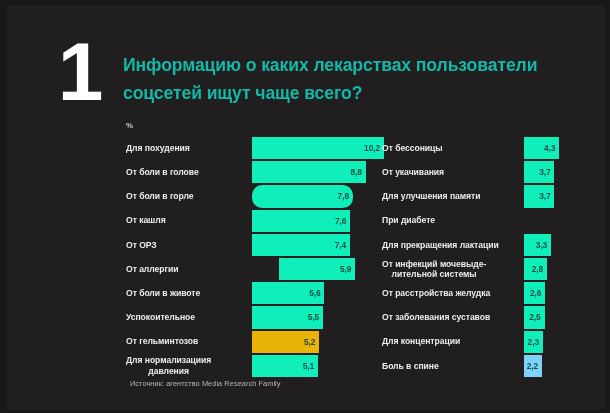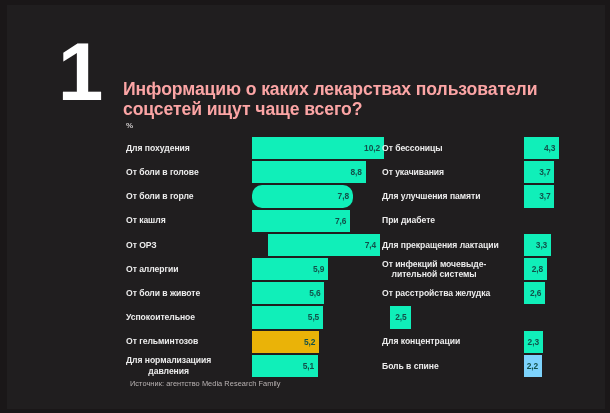--- a/index.html
+++ b/index.html
@@ -30,25 +30,24 @@
     color:#ffffff;
     letter-spacing:-3px;
     text-align:center;
     font-family:"Liberation Sans", sans-serif;
   }
   .title {
     position:absolute;
     left:116px; top:46px;
     width:460px;
     font-size:17.6px;
-    line-height:20px;
-    font-weight:bold;
-    color:#fca5a5;
+    line-height:28px;
+    font-weight:bold;
+    color:#14b8a6;
     letter-spacing:-0.1px;
-    margin-top:28px;
   }
   
   .pct {
     position:absolute;
     left:119px; top:116px;
     font-size:8px;
     color:#cfcbcb;
     font-weight:bold;
   }
   
@@ -149,26 +148,26 @@
         <div class="lbl">От кашля</div>
         <div class="bartrack">
           <div class="bar" style="width: 98.3529px; background: rgb(16, 239, 185);">
             <span class="val">7,6</span>
           </div>
         </div>
       </div>
       <div class="row" style="height: 24.2px;">
         <div class="lbl">От ОРЗ</div>
         <div class="bartrack">
-          <div class="bar" style="width: 112px; background: rgb(16, 239, 185); margin-left: 16px;">
+          <div class="bar" style="width: 98px; background: rgb(16, 239, 185);">
             <span class="val">7,4</span>
           </div>
         </div>
       </div>
-      <div class="row" style="height: 24.2px;">
+      <div class="row" style="height: 24.2px; gap: 27px;">
         <div class="lbl">От аллергии</div>
         <div class="bartrack">
           <div class="bar" style="width: 76.3529px; background: rgb(16, 239, 185);">
             <span class="val">5,9</span>
           </div>
         </div>
       </div>
       <div class="row" style="height: 24.2px;">
         <div class="lbl">От боли в животе</div>
         <div class="bartrack">
@@ -248,20 +247,21 @@
       </div>
       <div class="row" style="height: 24.2px;">
         <div class="lbl">От расстройства желудка</div>
         <div class="bartrack">
           <div class="bar" style="width: 21.4118px; background: rgb(16, 239, 185);">
             <span class="val">2,6</span>
           </div>
         </div>
       </div>
       <div class="row" style="height: 24.2px;">
+        <div class="lbl">От заболевания суставов</div>
         <div class="bartrack">
           <div class="bar" style="width: 20.5882px; background: rgb(16, 239, 185);">
             <span class="val">2,5</span>
           </div>
         </div>
       </div>
       <div class="row" style="height: 24.2px;">
         <div class="lbl">Для концентрации</div>
         <div class="bartrack">
           <div class="bar" style="width: 18.9412px; background: rgb(16, 239, 185);">

